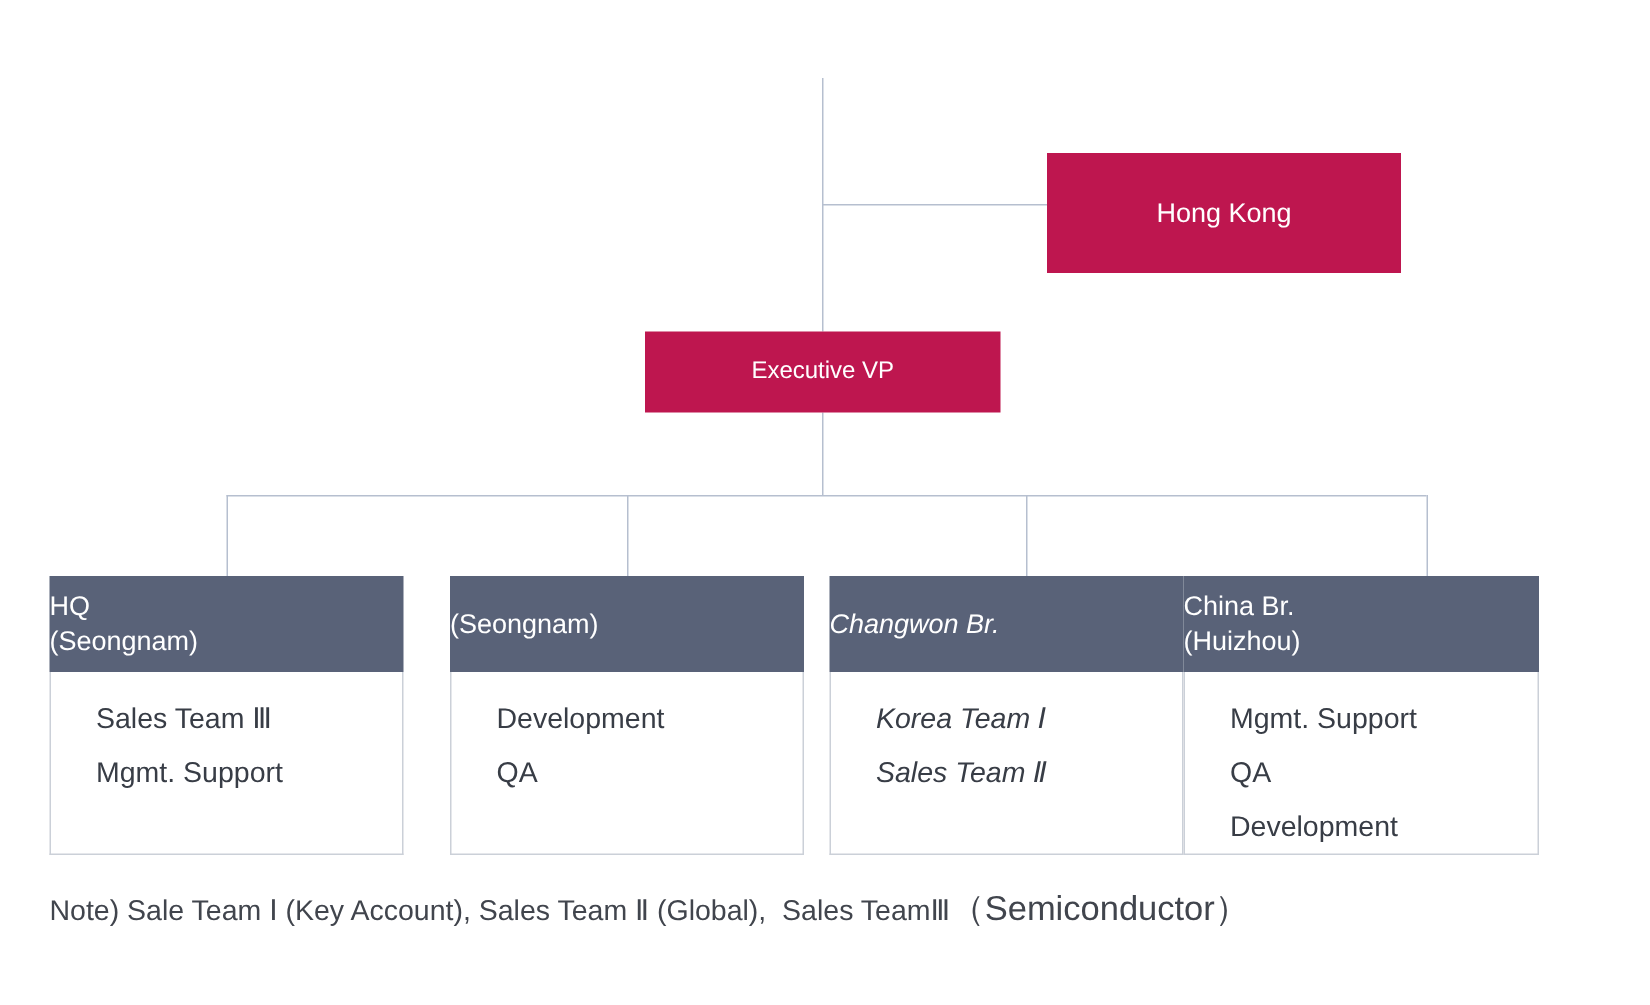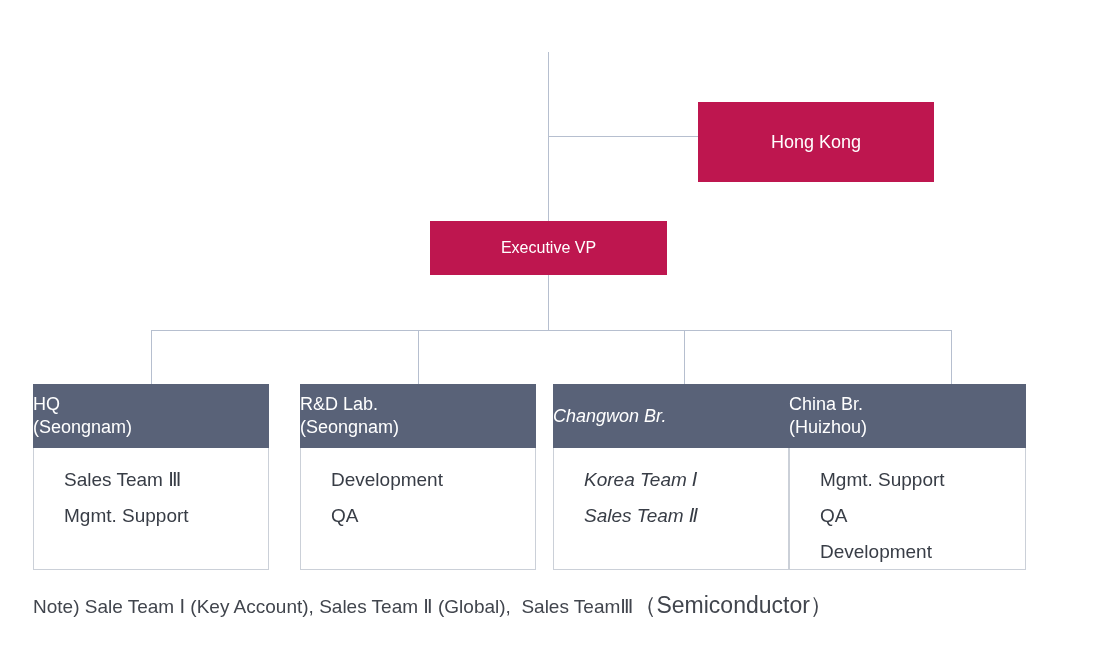--- a/index.html
+++ b/index.html
@@ -103,21 +103,20 @@
       <div>(Seongnam)</div>
     </div>
     <div class="dept-body">
       <div class="item">Sales Team Ⅲ</div>
       <div class="item">Mgmt. Support</div>
     </div>
   </div>
 
   <div class="dept" style="left:300px;">
     <div class="dept-header">
-      <div>R&amp;D Lab.</div>
       <div>(Seongnam)</div>
     </div>
     <div class="dept-body">
       <div class="item">Development</div>
       <div class="item">QA</div>
     </div>
   </div>
 
   <div class="dept" style="left:553px;font-style:italic;">
     <div class="dept-header">

